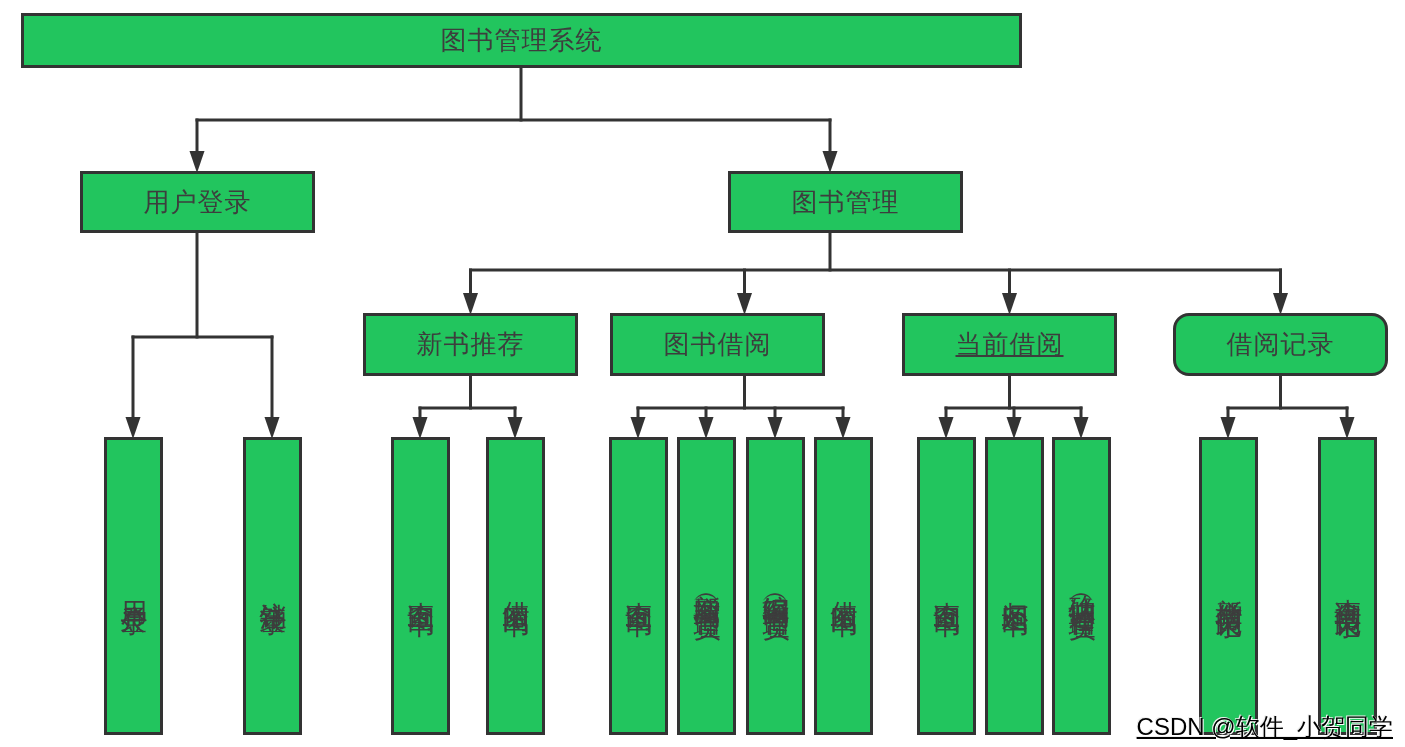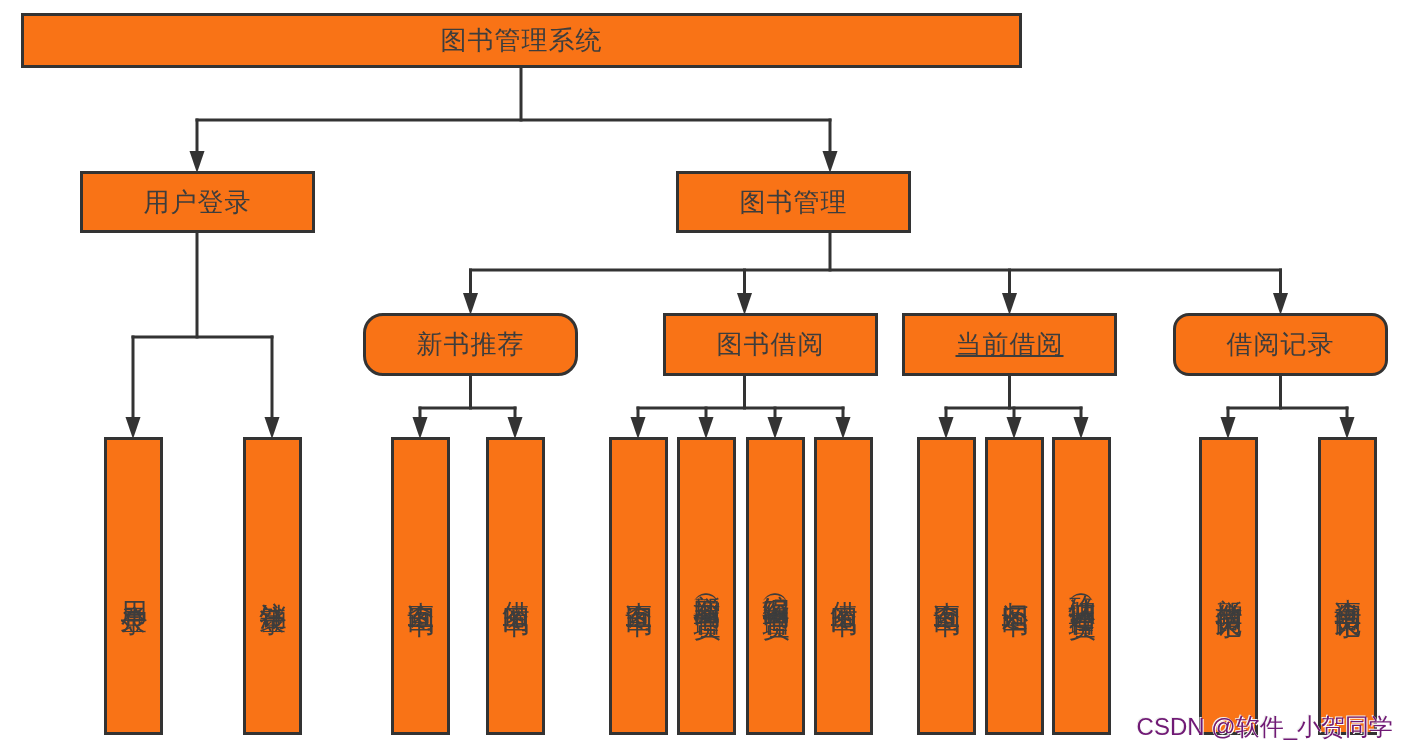--- a/index.html
+++ b/index.html
@@ -26,21 +26,21 @@
     stroke-width: 3;
   }
   .connectors polygon {
     fill: #333333;
     stroke: none;
   }
   .node {
     position: absolute;
     box-sizing: border-box;
     border: 3px solid #333333;
-    background: #f97316;
+    background: #22c55e;
     display: flex;
     align-items: center;
     justify-content: center;
     color: #3d3d3d;
     z-index: 1;
   }
   .node .hlabel {
     font-size: 26px;
     letter-spacing: 1px;
     white-space: nowrap;
@@ -56,23 +56,24 @@
   .root-box   { left: 21px;  top: 13px;  width: 1001px; height: 55px; }
   .l2         { top: 171px; width: 235px; height: 62px; }
   .l3         { top: 313px; width: 215px; height: 63px; }
   .leaf       { top: 437px; width: 59px;  height: 298px; }
   .watermark {
     position: absolute;
     right: 12px;
     bottom: 4px;
     z-index: 3;
     font-size: 24px;
-    color: #701a75;
+    color: #000000;
     text-shadow: 1px 1px 0 #ffffff, -1px -1px 0 #eeeeee;
     white-space: nowrap;
+    text-decoration: underline;
   }
 </style>
 </head>
 <body>
 
 <div class="canvas">
 
   <svg class="connectors" width="1405" height="747" viewBox="0 0 1405 747">
 
     <g>
@@ -149,28 +150,28 @@
     </g>
   </svg>
 
   <div class="node root-box">
     <span class="hlabel">图书管理系统</span>
   </div>
 
   <div class="node l2" style="left:80px;">
     <span class="hlabel">用户登录</span>
   </div>
-  <div class="node l2" style="left:676px;">
+  <div class="node l2" style="left:728px;">
     <span class="hlabel">图书管理</span>
   </div>
 
-  <div class="node l3" style="left:363px;border-radius:20px;">
+  <div class="node l3" style="left:363px;">
     <span class="hlabel">新书推荐</span>
   </div>
-  <div class="node l3" style="left:663px;">
+  <div class="node l3" style="left:610px;">
     <span class="hlabel">图书借阅</span>
   </div>
   <div class="node l3" style="left:902px;text-decoration:underline;">
     <span class="hlabel">当前借阅</span>
   </div>
   <div class="node l3" style="left:1173px;border-radius:16px;">
     <span class="hlabel">借阅记录</span>
   </div>
 
   <div class="node leaf" style="left:104px;">

